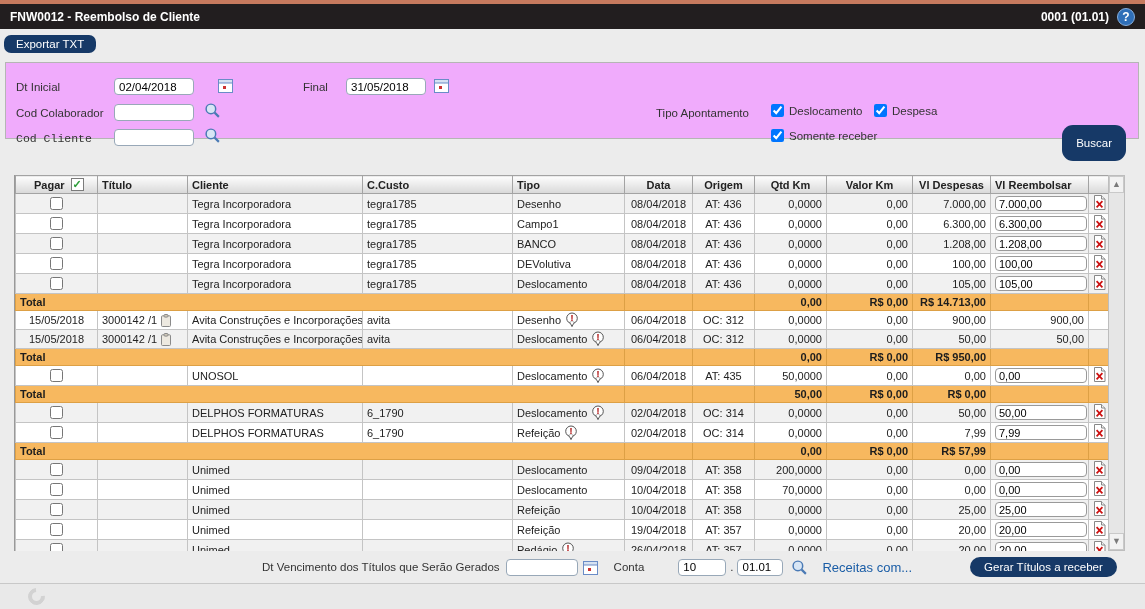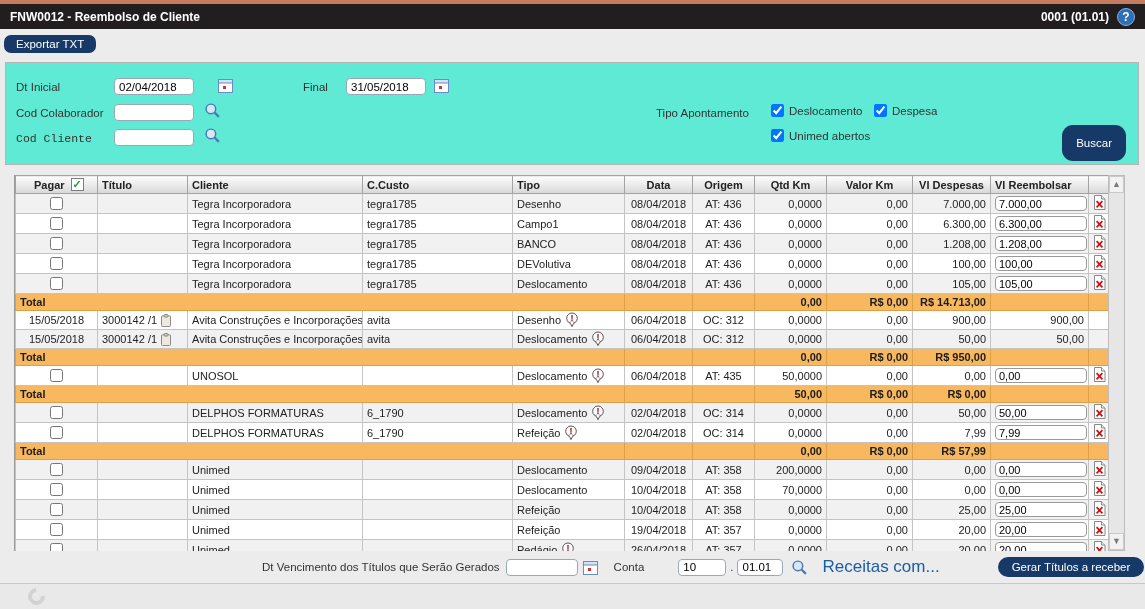--- a/index.html
+++ b/index.html
@@ -13,21 +13,21 @@
   .titlebar .right { margin-left:auto; display:flex; align-items:center; gap:8px; }
   .titlebar .version { font-size:12px; font-weight:bold; }
   .help-icon { width:18px; height:18px; border-radius:50%; background:#2F6FB8; border:1px solid #86AEDC; color:#fff;
     font-size:12px; font-weight:bold; display:flex; align-items:center; justify-content:center; cursor:pointer; }
 
   .btn { background:#163967; color:#fff; border:none; border-radius:9px; font-family:"Liberation Sans",sans-serif;
     font-size:11.5px; padding:3px 12px; cursor:pointer; }
   .export-btn { position:absolute; left:4px; top:35px; border-radius:7px; }
 
   
-  .filter-panel { position:absolute; left:5px; top:62px; width:1134px; height:103px; background:#5eead4; border:1px solid #B5B5B5; }
+  .filter-panel { position:absolute; left:5px; top:62px; width:1134px; height:77px; background:#f0abfc; border:1px solid #B5B5B5; }
   .flabel { position:absolute; font-size:11.5px; color:#333; }
   .tinput { border:1px solid #98A8B8; border-radius:4px; height:17px; font-size:11.5px; padding:1px 4px;
     font-family:"Liberation Sans",sans-serif; background:#fff; }
   .icon-btn { position:absolute; cursor:pointer; line-height:0; }
   .cbrow { position:absolute; display:flex; align-items:center; gap:5px; font-size:11.5px; color:#333; }
   .cbrow input { width:13px; height:13px; cursor:pointer; }
   .buscar-btn { position:absolute; right:12px; top:62px; border-radius:11px; padding:12px 14px; }
 
   
   .table-wrap { position:absolute; left:14px; top:175px; width:1111px; height:376px; display:flex; }
@@ -52,21 +52,21 @@
 
   
   .vscroll { width:17px; height:376px; background:#E6E6E6; border:1px solid #BDBDBD; display:flex; flex-direction:column;
     justify-content:space-between; }
   .varrow { height:17px; background:#F2F2F2; border:1px solid #C9C9C9; color:#7a7a7a; font-size:9px; text-align:center;
     line-height:15px; cursor:pointer; }
 
   
   .gen-footer { position:absolute; left:0; top:555px; width:1145px; height:24px; display:flex; align-items:center; font-size:11.5px; color:#333; }
   .gen-footer .lbl-venc { margin-left:262px; }
-  .link { color:#1A5DA6; cursor:pointer; font-size:17px; }
+  .link { color:#1A5DA6; cursor:pointer; font-size:13px; }
 
   
   .bottom-bar { position:absolute; left:0; top:583px; width:1145px; height:26px; background:#E9E9E9; border-top:1px solid #C8C8C8; }
   .spinner { position:absolute; left:28px; top:4px; width:17px; height:17px; border-radius:50%;
     border:4px solid #D2D2D2; border-top-color:#E9E9E9; transform:rotate(40deg); }
 </style>
 </head>
 <body>
 
 <div class="screen">
@@ -126,21 +126,21 @@
     <span class="cbrow" style="left:765px; top:41px;">
       <input type="checkbox" checked="" style="">
       <span>Deslocamento</span>
     </span>
     <span class="cbrow" style="left:868px; top:41px;">
       <input type="checkbox" checked="" style="">
       <span>Despesa</span>
     </span>
     <span class="cbrow" style="left:765px; top:66px;">
       <input type="checkbox" checked="" style="">
-      <span>Unimed abertos</span>
+      <span>Somente receber</span>
     </span>
 
     <button class="btn buscar-btn">Buscar</button>
   </div>
 
   <div class="table-wrap">
     <div class="table-clip">
       <table>
         <colgroup>
           <col style="width:82px">

